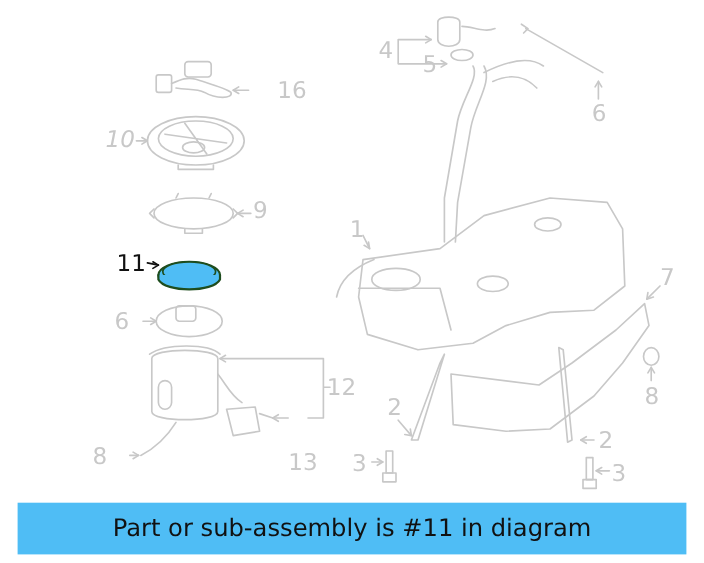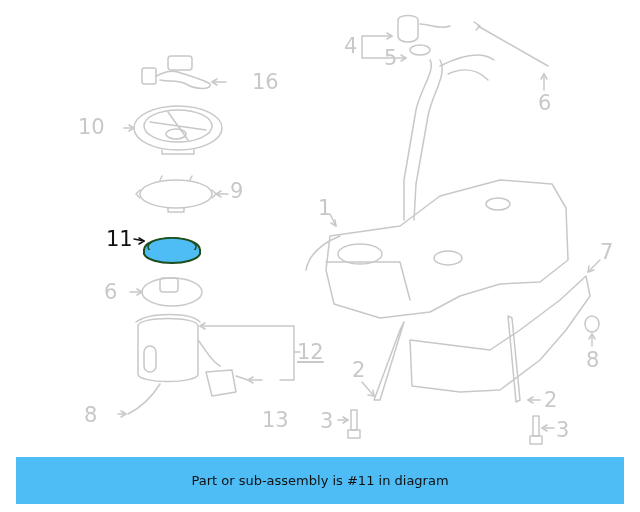--- a/index.html
+++ b/index.html
@@ -2,21 +2,21 @@
 <html><head>
 <meta charset="utf-8">
 <style>
   html, body { margin:0; padding:0; background:#ffffff; }
   body { width:640px; height:512px; position:relative; overflow:hidden; font-family:"DejaVu Sans", sans-serif; }
   #diagram { position:absolute; left:0; top:0; width:640px; height:512px; }
   .callout { position:absolute; font-size:21px; color:#c8c8c8; line-height:1; font-family:"DejaVu Sans", sans-serif; }
   .callout.active { color:#111111;text-align:center; }
   #banner { position:absolute; left:16px; top:457px; width:608px; height:47px; background:#4fbdf5;
             display:flex; flex-direction:column; align-items:center; justify-content:center; }
-  #banner span { font-size:13px; color:#111; line-height:21px; font-family:"DejaVu Sans", sans-serif; }
+  #banner span { font-size:22px; color:#111; line-height:21px; font-family:"DejaVu Sans", sans-serif; }
 </style>
 </head>
 <body>
 
 <div id="diagram">
   <svg width="640" height="512" viewBox="0 0 640 512" fill="none" stroke="#c8c8c8" stroke-width="1.5" stroke-linecap="round" stroke-linejoin="round">
 
     <g>
       <rect x="142" y="68" width="14" height="16" rx="2"></rect>
       <rect x="168" y="56" width="24" height="14" rx="3"></rect>
@@ -144,23 +144,23 @@
   <span class="callout" style="left:352px;top:360px;">2</span>
   <span class="callout" style="left:544px;top:390px;">2</span>
   <span class="callout" style="left:320px;top:411px;">3</span>
   <span class="callout" style="left:556px;top:420px;">3</span>
   <span class="callout" style="left:344px;top:36px;">4</span>
   <span class="callout" style="left:384px;top:48px;">5</span>
   <span class="callout" style="left:538px;top:93px;">6</span>
   <span class="callout" style="left:600px;top:242px;">7</span>
   <span class="callout" style="left:586px;top:350px;">8</span>
   <span class="callout" style="left:230px;top:181px;">9</span>
-  <span class="callout" style="left:78px;top:117px;">10</span>
+  <span class="callout" style="left:96px;top:117px;font-style:italic;">10</span>
   <span class="callout active" style="left:106px;top:229px;">11</span>
-  <span class="callout" style="left:297px;top:342px;text-decoration:underline;">12</span>
+  <span class="callout" style="left:297px;top:342px;">12</span>
   <span class="callout" style="left:262px;top:371px;margin-top:39px;">13</span>
   <span class="callout" style="left:84px;top:405px;">8</span>
   <span class="callout" style="left:104px;top:282px;">6</span>
   <span class="callout" style="left:228px;top:72px;margin-left:24px;">16</span>
 </div>
 
 <div id="banner">
   <span>Part or sub-assembly is #11 in diagram</span>
 </div>
 

